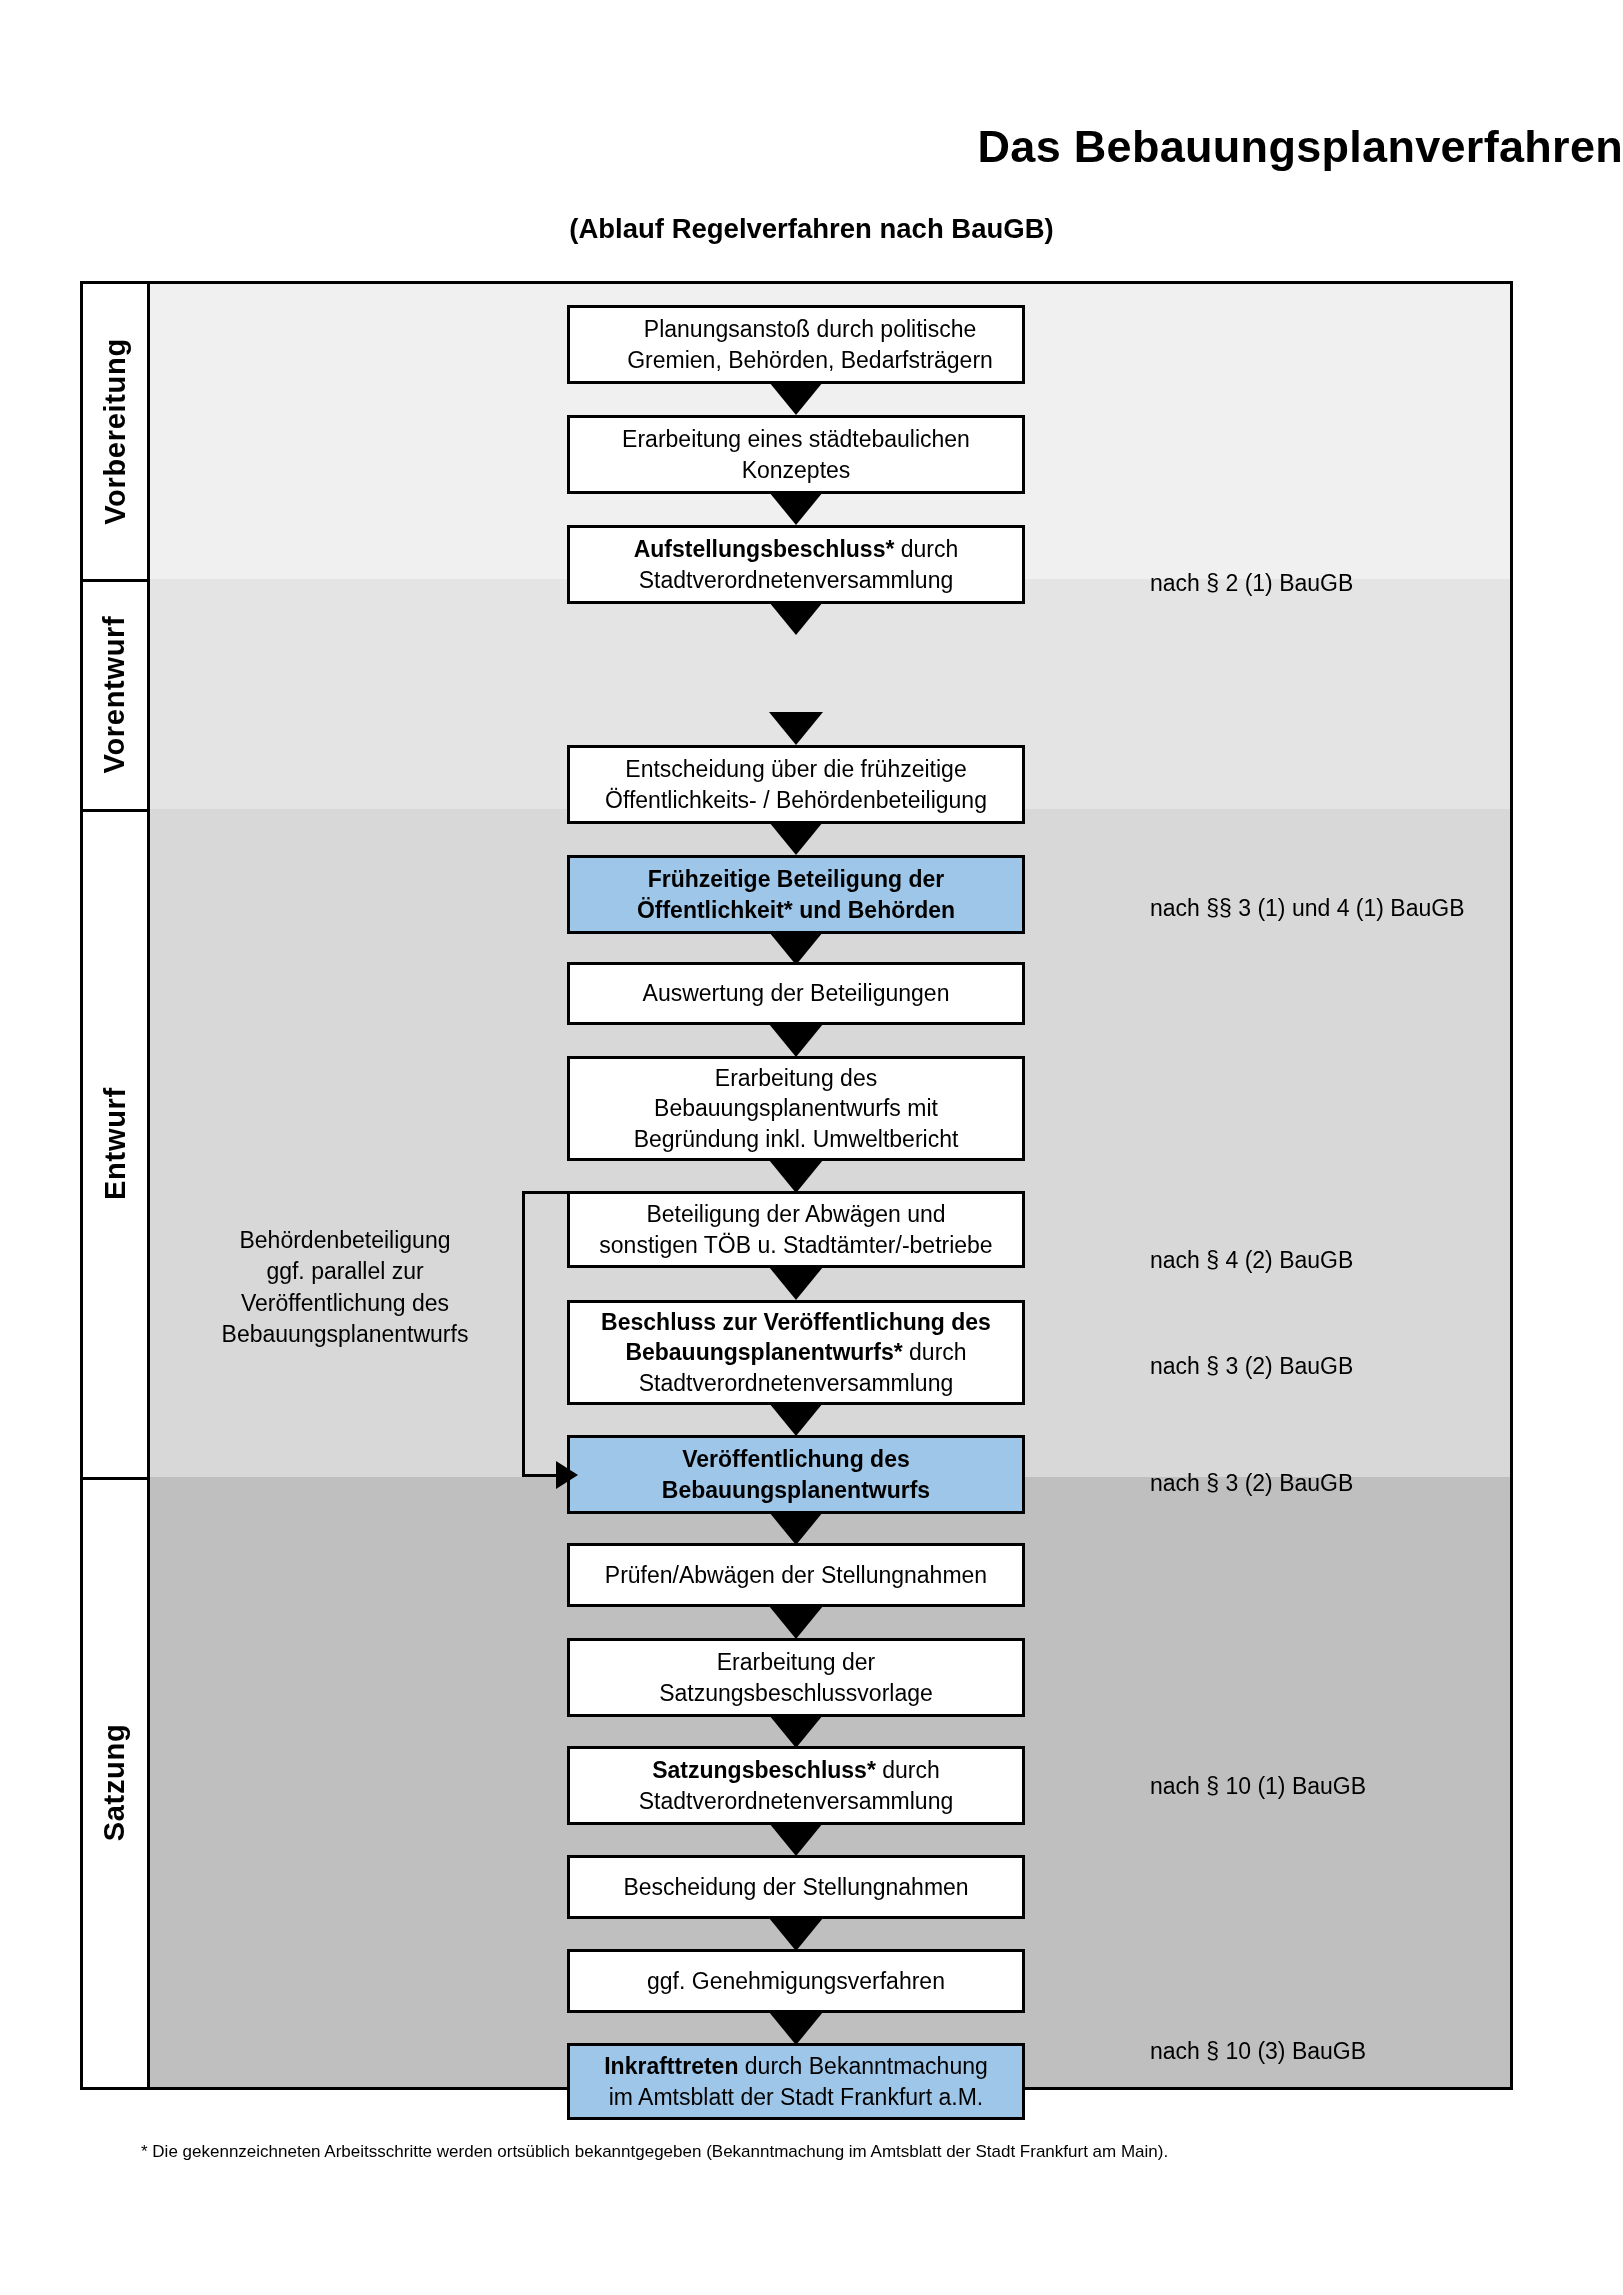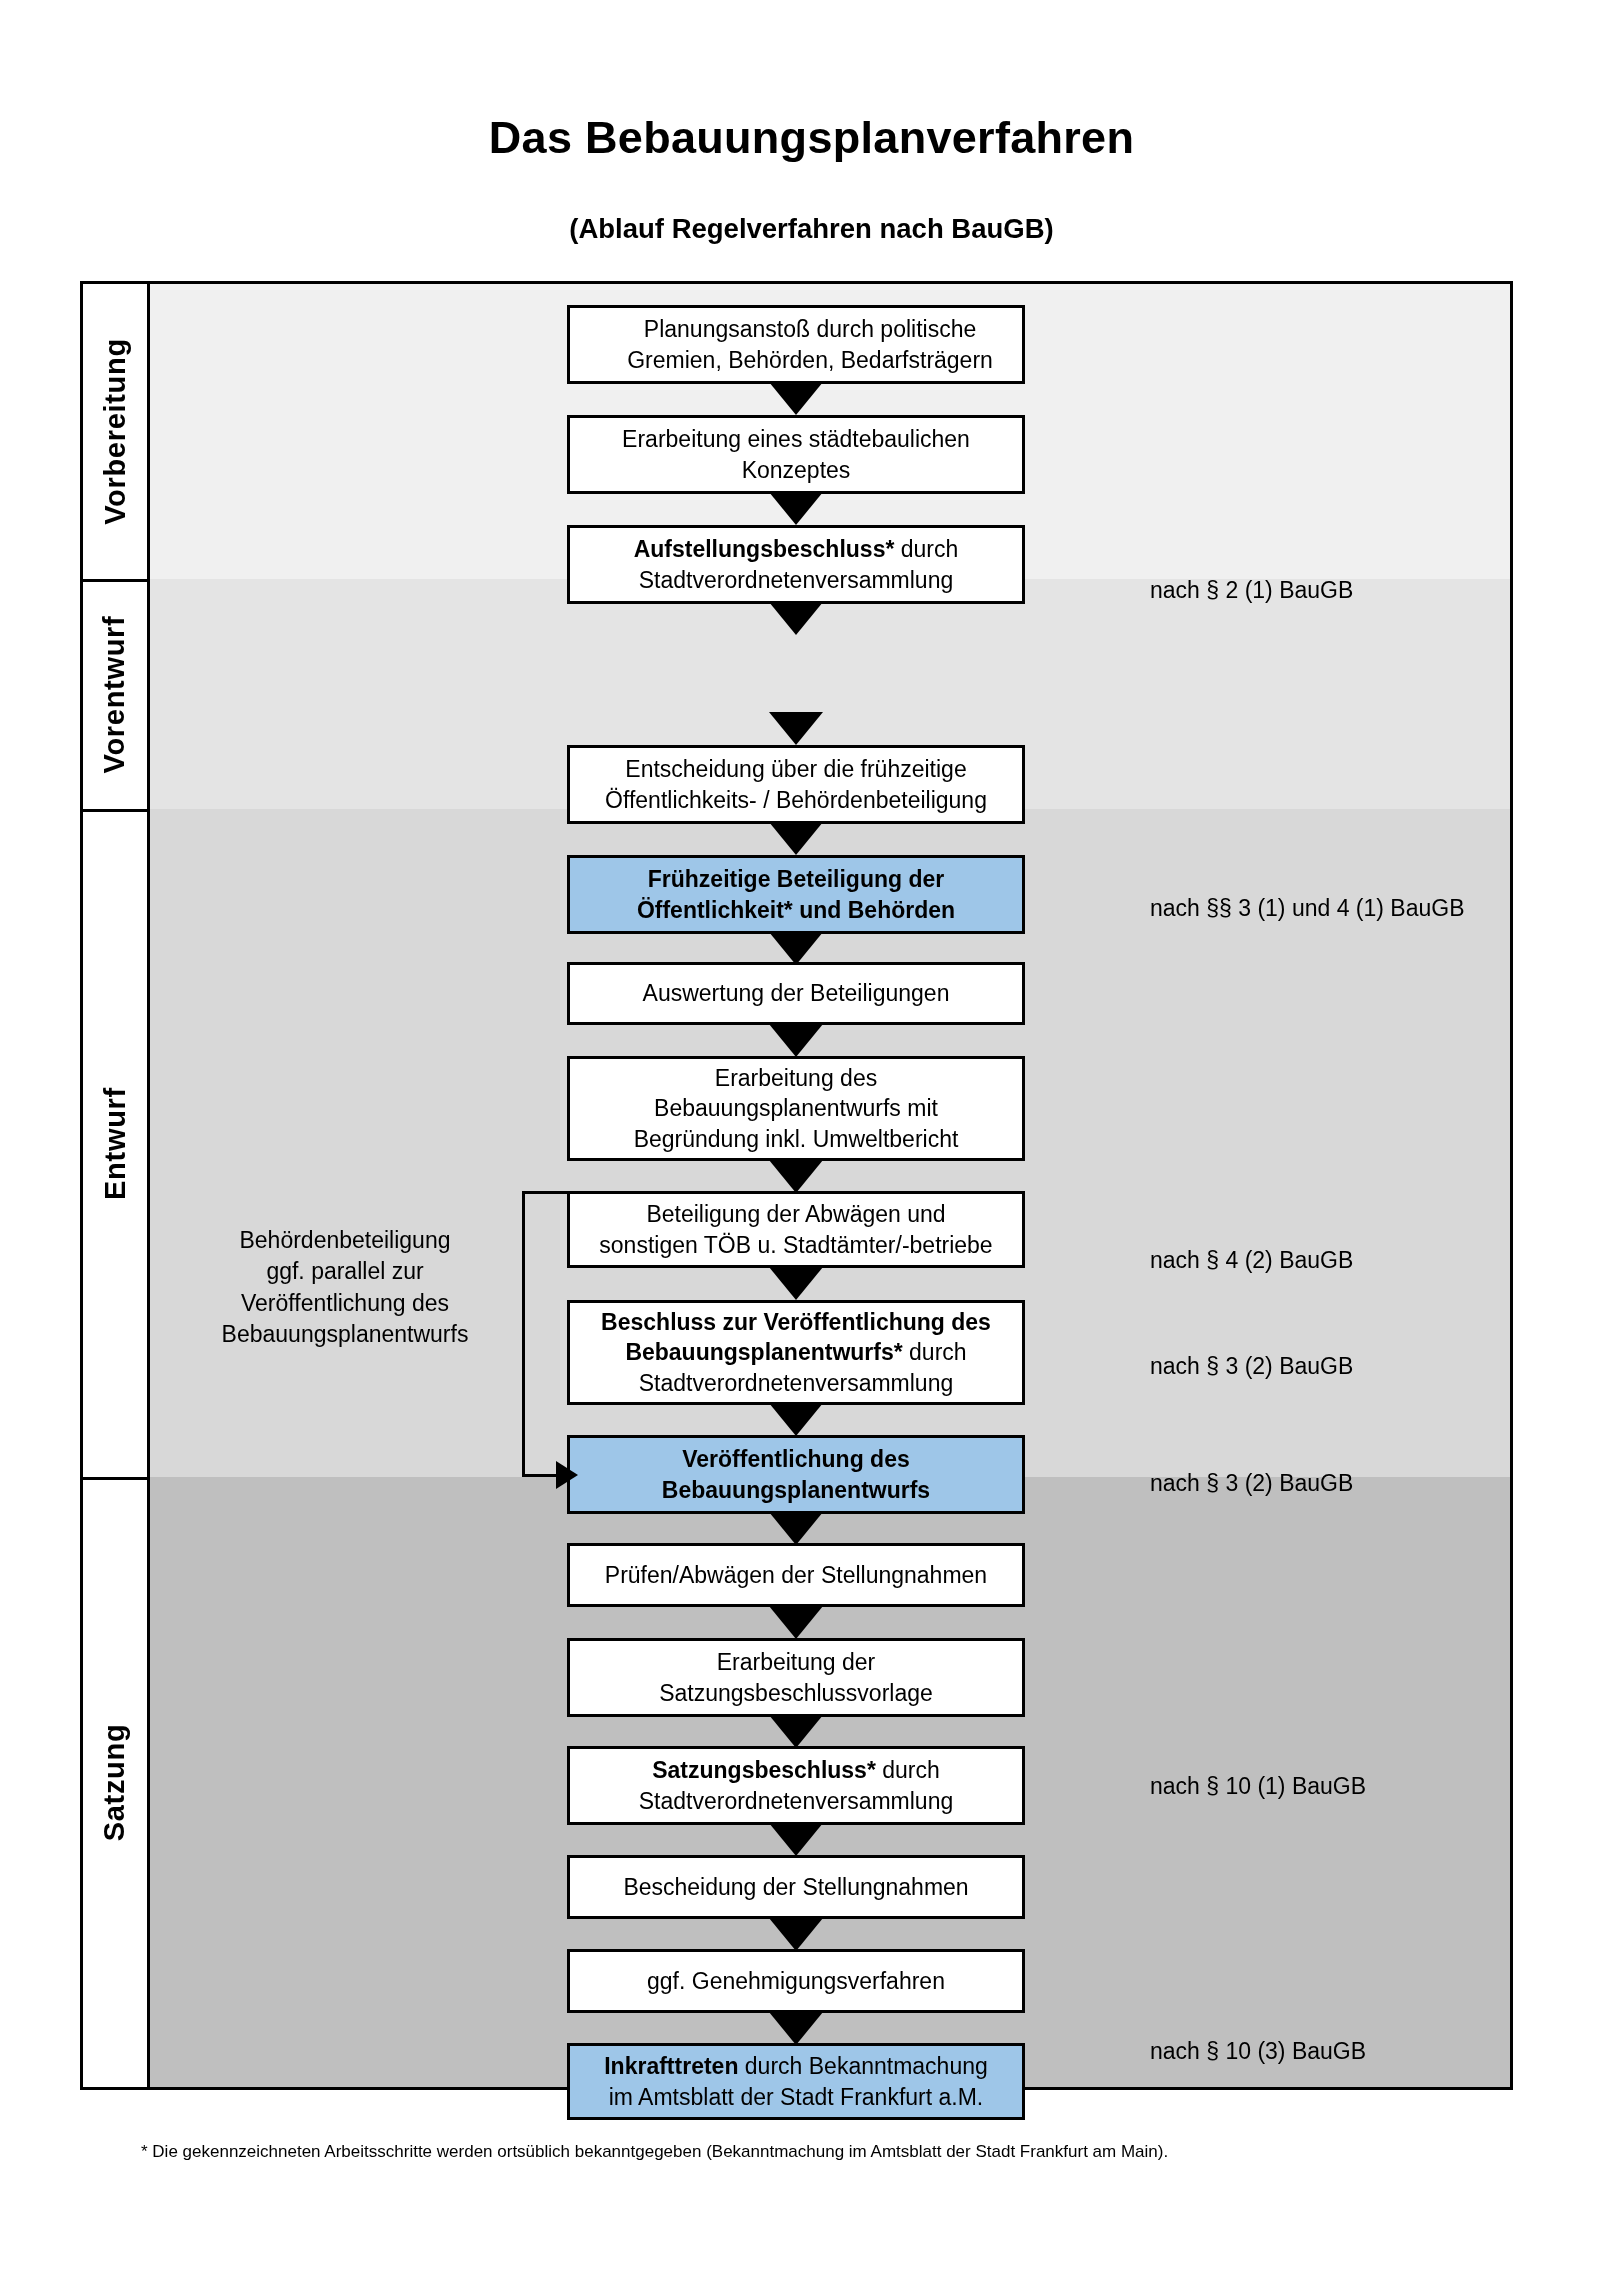--- a/index.html
+++ b/index.html
@@ -7,22 +7,22 @@
     width:1623px;height:2295px;
     background:#ffffff;
     font-family:"Liberation Sans", sans-serif;
     color:#000000;
     -webkit-font-smoothing:antialiased;
   }
   .page{position:relative;width:1623px;height:2295px;overflow:hidden;}
 
   
   .title{
-    position:absolute;left:0;top:112px;width:1623px;
-    text-align:center;font-size:45px;font-weight:bold;letter-spacing:0.3px;
+    position:absolute;left:0;top:121px;width:1623px;
+    text-align:right;font-size:45px;font-weight:bold;letter-spacing:0.3px;
   }
   .subtitle{
     position:absolute;left:0;top:213px;width:1623px;
     text-align:center;font-size:27.5px;font-weight:bold;
   }
 
   
   .frame{
     position:absolute;left:80px;top:281px;
     width:1433px;height:1809px;
@@ -269,21 +269,21 @@
     <div class="br-top" style="left:439px;top:907px;width:49px;"></div>
     <div class="br-left" style="left:439px;top:907px;height:286px;"></div>
     <div class="br-bottom" style="left:439px;top:1190px;width:38px;"></div>
     <div class="br-head" style="left:473px;top:1177px;"></div>
 
     <div class="sidenote" style="left:105px;top:941px;width:314px;">Behördenbeteiligung
 ggf. parallel zur
 Veröffentlichung des
 Bebauungsplanentwurfs</div>
 
-    <div class="note" style="left:1067px;top:293px;">nach § 2 (1) BauGB</div>
+    <div class="note" style="left:1067px;top:286px;">nach § 2 (1) BauGB</div>
     <div class="note" style="left:1067px;top:611px;">nach §§ 3 (1) und 4 (1) BauGB</div>
     <div class="note" style="left:1067px;top:934px;margin-top:29px;">nach § 4 (2) BauGB</div>
     <div class="note" style="left:1067px;top:1069px;">nach § 3 (2) BauGB</div>
     <div class="note" style="left:1067px;top:1186px;">nach § 3 (2) BauGB</div>
     <div class="note" style="left:1067px;top:1489px;">nach § 10 (1) BauGB</div>
     <div class="note" style="left:1067px;top:1754px;">nach § 10 (3) BauGB</div>
 
   </div>
 
   <div class="footnote">* Die gekennzeichneten Arbeitsschritte werden ortsüblich bekanntgegeben (Bekanntmachung im Amtsblatt  der Stadt Frankfurt am Main).</div>

